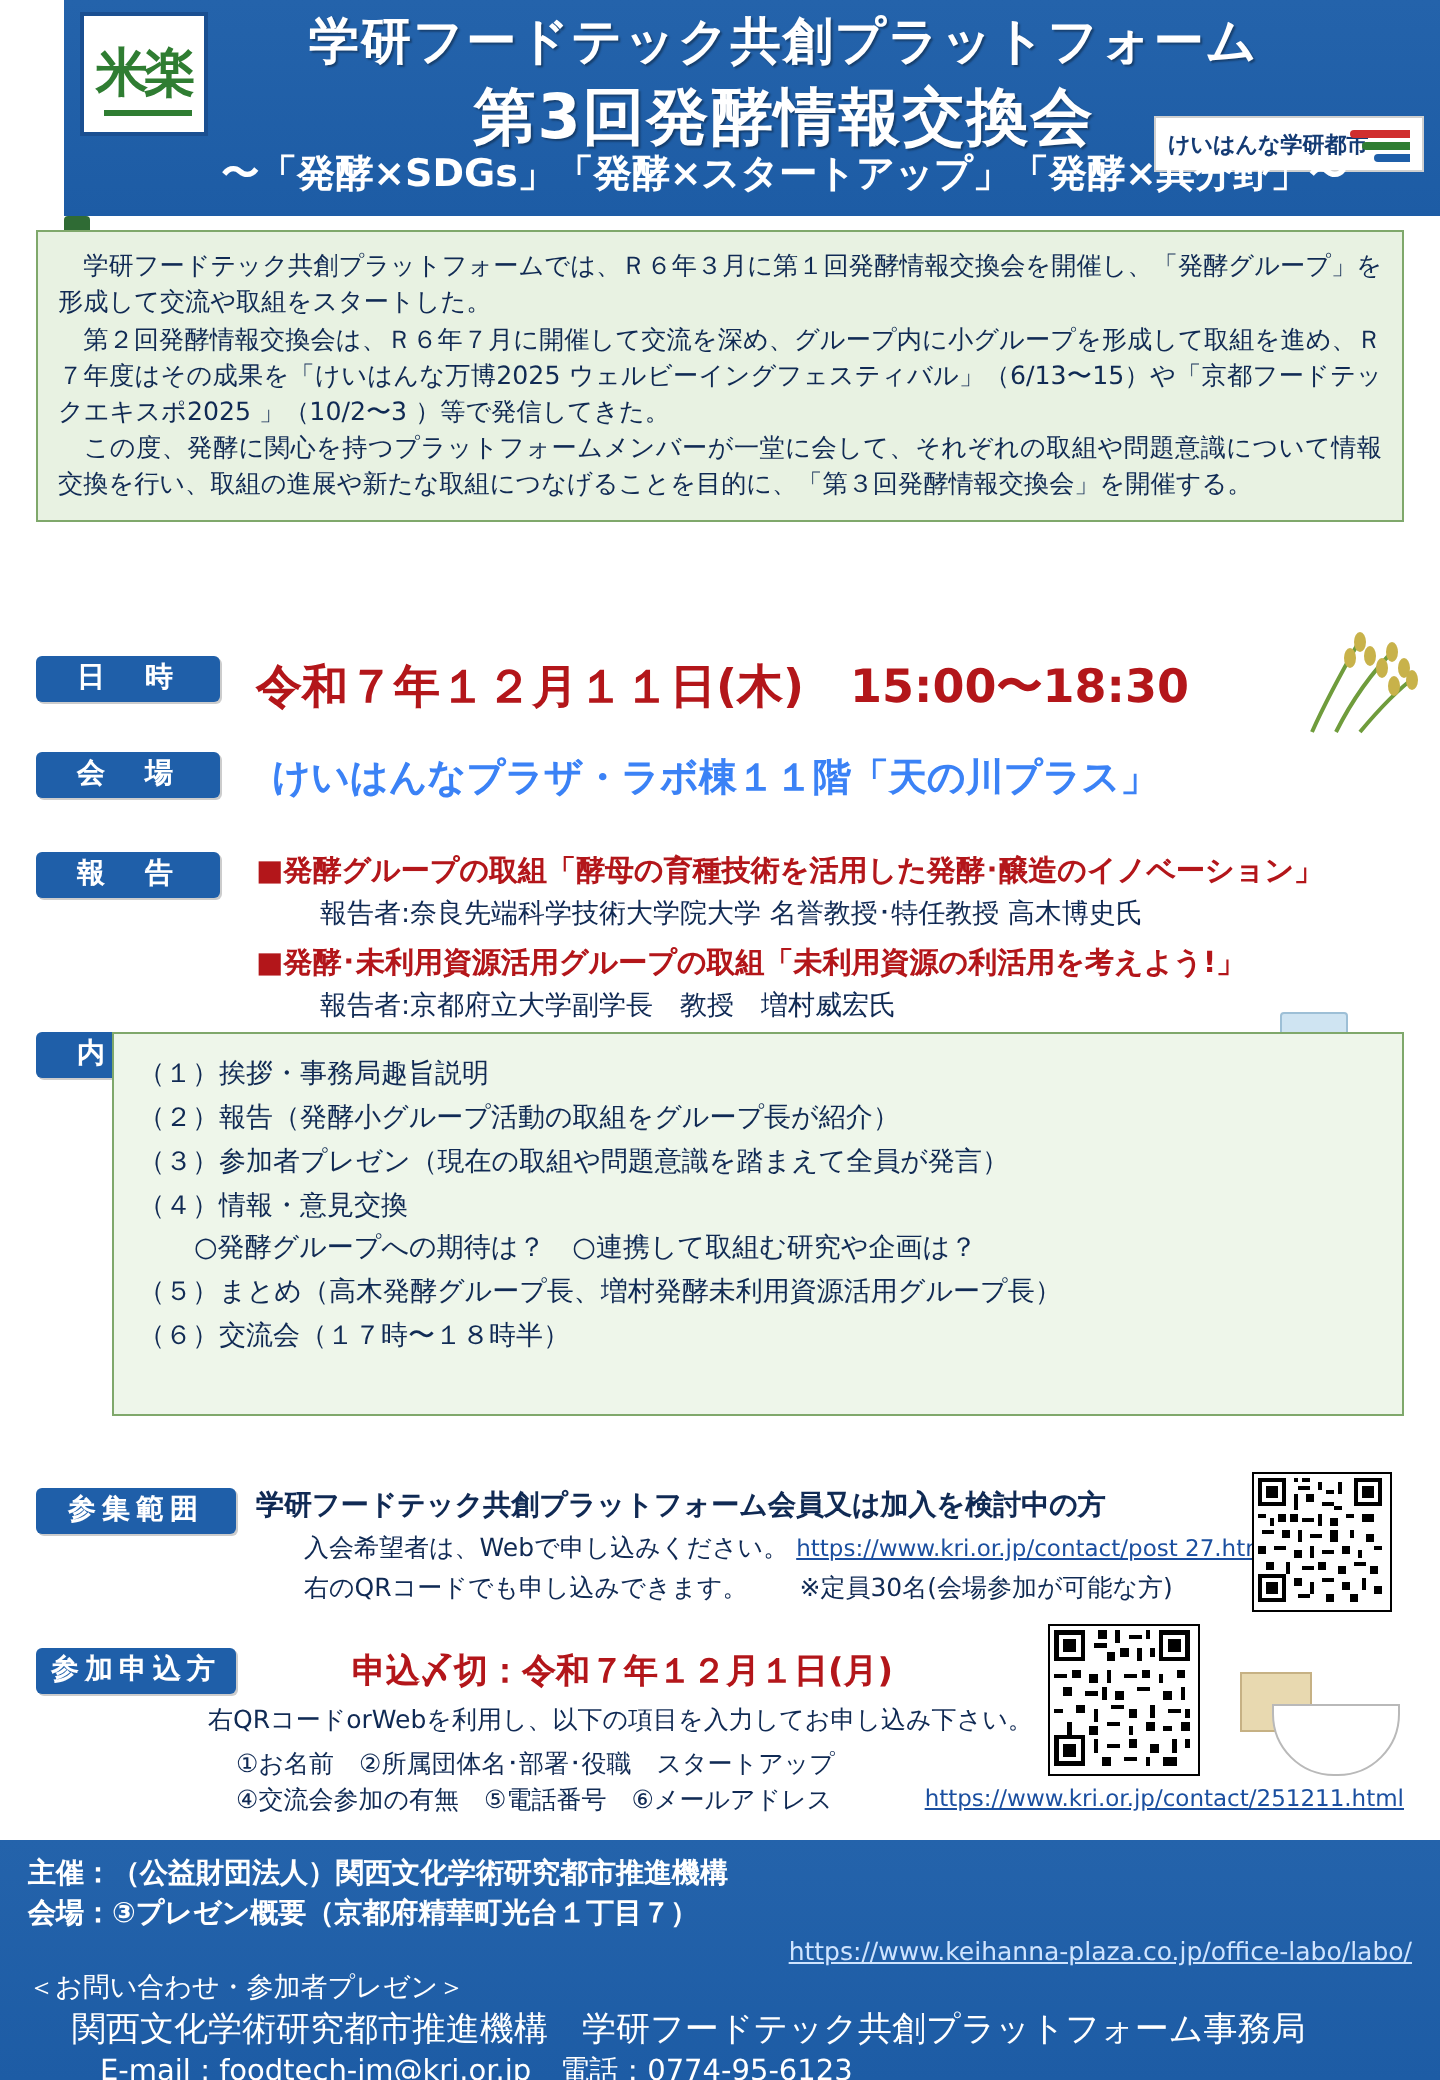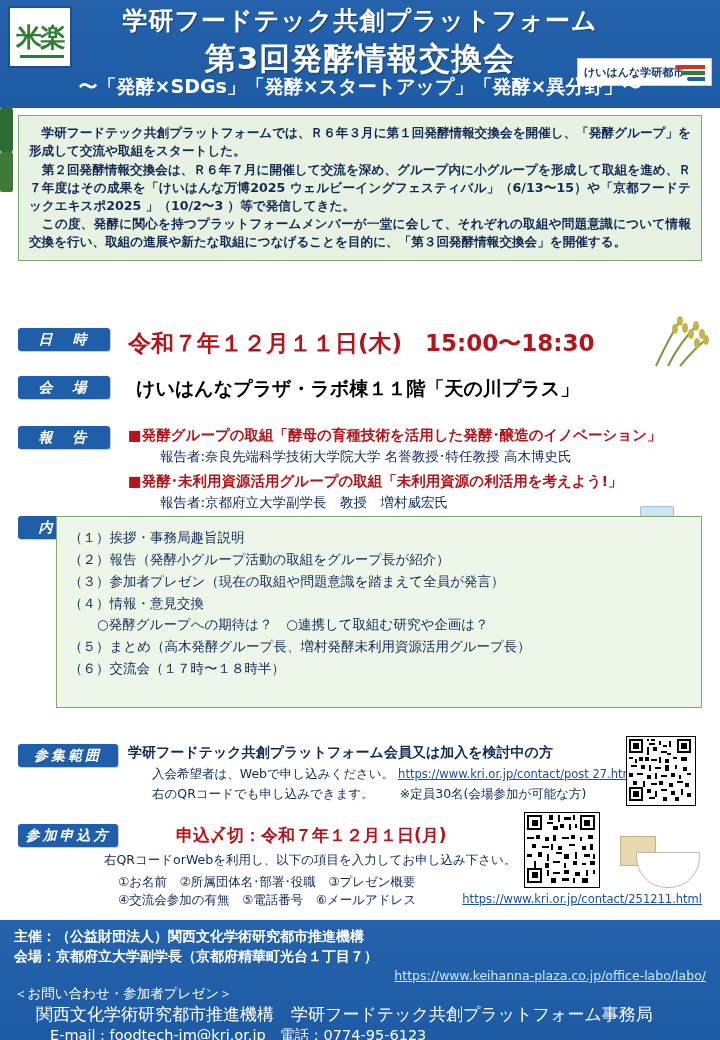--- a/index.html
+++ b/index.html
@@ -3,21 +3,21 @@
 <meta charset="utf-8">
 <style>
   html,body{margin:0;padding:0;}
   body{
     width:720px;height:1040px;
     background:#ffffff;
     font-family:"DejaVu Sans","Liberation Sans",sans-serif;
     overflow:hidden;
     position:relative;
   }
-  .page{position:relative;width:720px;height:1040px;box-sizing:border-box;}
+  .page{position:relative;width:720px;height:1040px;box-sizing:border-box;padding-left:32px;}
 
   
   .header{
     position:relative;
     height:108px;
     background:#1f5fa9;
     background:linear-gradient(#2463ab,#1d5ca5);
   }
   .logo-box{
     position:absolute;left:8px;top:6px;width:64px;height:62px;
@@ -46,47 +46,46 @@
   .kh-mark i{display:block;height:4px;border-radius:4px 0 0 4px;margin-bottom:2px;}
   .subtitle{
     position:absolute;left:0;top:74px;width:720px;text-align:center;
     color:#ffffff;font-size:19px;font-weight:bold;letter-spacing:0px;
   }
 
   
   .intro{
     position:absolute;left:18px;top:115px;width:684px;
     background:#e8f2e2;border:1px solid #7fa86b;
-    box-sizing:border-box;padding:8px 10px 8px 10px;font-weight:bold;
+    box-sizing:border-box;padding:8px 10px 8px 10px;
   }
   .intro p{
     margin:0 0 1px 0;font-size:12.6px;color:#102a54;line-height:1.42;
     text-align:justify;
   }
 
   
   .pill{
     position:absolute;background:#1f5fa9;color:#fff;font-weight:bold;
     border-radius:3px;text-align:center;box-sizing:border-box;
     font-size:14px;line-height:22px;height:23px;
     box-shadow:1px 1px 0 rgba(0,0,0,.2);
     letter-spacing:3px;
-    font-style:italic;
   }
   .pill.w{width:92px;}
   .pill.w2{width:100px;}
 
   
   .date-text{
     position:absolute;left:128px;top:328px;font-size:23px;color:#b3161a;font-weight:bold;
     letter-spacing:0px;
   }
   
   .venue-text{
-    position:absolute;left:136px;top:376px;font-size:19px;color:#000000;font-weight:bold;
+    position:absolute;left:136px;top:376px;font-size:19px;color:#3b82f6;font-weight:bold;
   }
   
   .rep1{position:absolute;left:128px;top:426px;font-size:14.5px;color:#b3161a;font-weight:bold;}
   .rep1sub{position:absolute;left:160px;top:448px;font-size:13.5px;color:#102a54;}
   .rep2{position:absolute;left:128px;top:472px;font-size:14.5px;color:#b3161a;font-weight:bold;}
   .rep2sub{position:absolute;left:160px;top:494px;font-size:13.5px;color:#102a54;}
 
   
   .content-box{
     position:absolute;left:56px;top:516px;width:646px;height:192px;
@@ -295,21 +294,21 @@
         <rect x="24" y="30" width="2" height="2"></rect>
           <rect x="10" y="8" width="1" height="1"></rect>
           <rect x="20" y="8" width="2" height="1"></rect>
       </g>
     </svg>
   </div>
 
   <div class="pill w2" style="left:18px;top:824px;">参加申込方法</div>
   <div class="apply-deadline">申込〆切：令和７年１２月１日(月)</div>
   <div class="apply-l1">右QRコードorWebを利用し、以下の項目を入力してお申し込み下さい。</div>
-  <div class="apply-l2">①お名前　②所属団体名･部署･役職　③プレゼン概要</div>
+  <div class="apply-l2">①お名前　②所属団体名･部署･役職　スタートアップ</div>
   <div class="apply-l3">④交流会参加の有無　⑤電話番号　⑥メールアドレス</div>
   <a class="apply-link" href="#">https://www.kri.or.jp/contact/251211.html</a>
 
   <div class="qr" style="left:524px;top:812px;width:74px;height:74px;">
     <svg width="72" height="72" viewBox="0 0 33 33" shape-rendering="crispEdges">
       <rect width="33" height="33" fill="#fff"></rect>
       <g fill="#000">
         <rect x="1" y="1" width="7" height="7"></rect>
           <rect x="2" y="2" width="5" height="5" fill="#fff"></rect>
           <rect x="3" y="3" width="3" height="3"></rect>
@@ -370,20 +369,20 @@
         <rect x="31" y="26" width="1" height="2"></rect>
       </g>
     </svg>
   </div>
 
   <div class="koji ill"></div>
   <div class="rice-bowl ill"></div>
 
   <div class="footer">
     <div class="f1">主催：（公益財団法人）関西文化学術研究都市推進機構</div>
-    <div class="f2">会場：京都府立大学副学長（京都府精華町光台１丁目７）</div>
+    <div class="f2">会場：③プレゼン概要（京都府精華町光台１丁目７）</div>
     <a class="flink" href="#">https://www.keihanna-plaza.co.jp/office-labo/labo/</a>
     <div class="f3">＜お問い合わせ・参加者プレゼン＞</div>
     <div class="f4">関西文化学術研究都市推進機構　学研フードテック共創プラットフォーム事務局</div>
     <div class="f5">E-mail : foodtech-jm@kri.or.jp　電話：0774-95-6123</div>
   </div>
 
 </div>
 
 </body></html>

